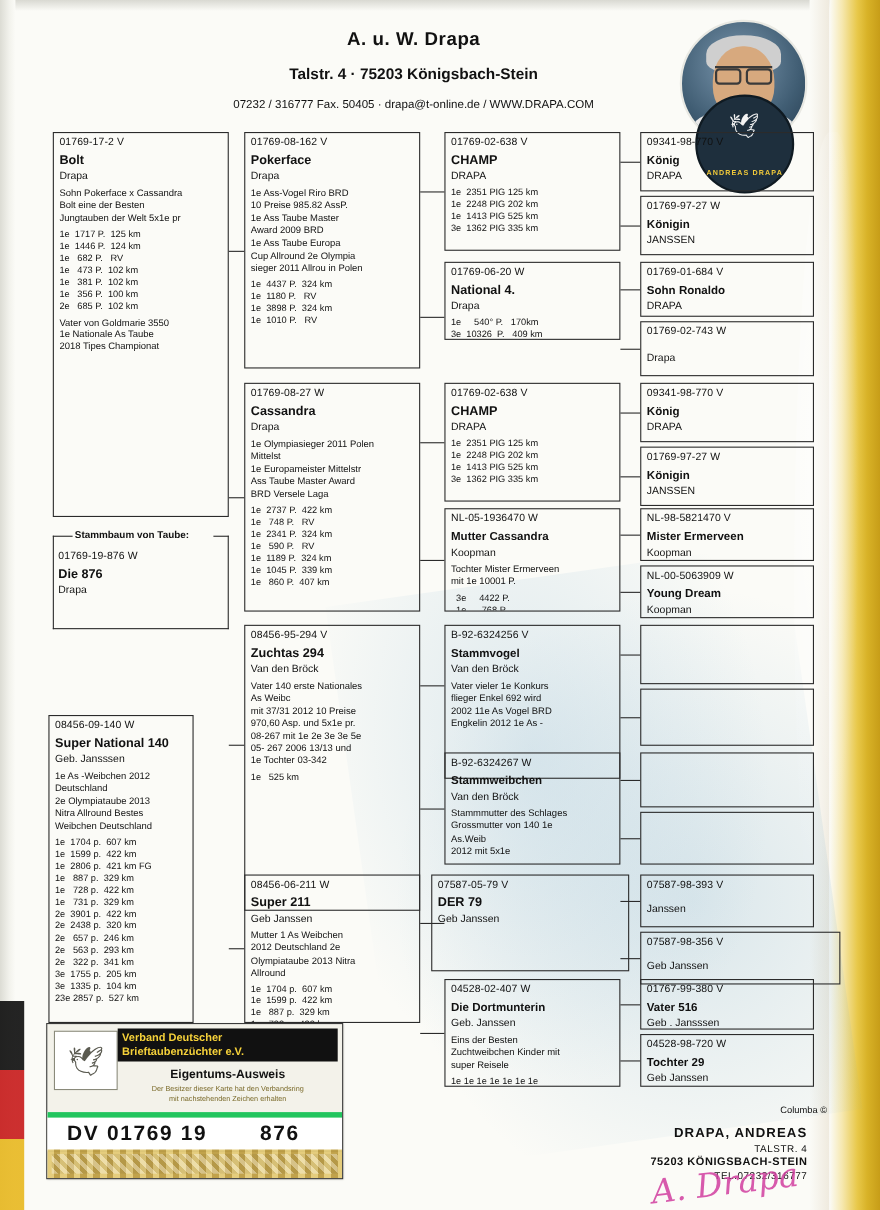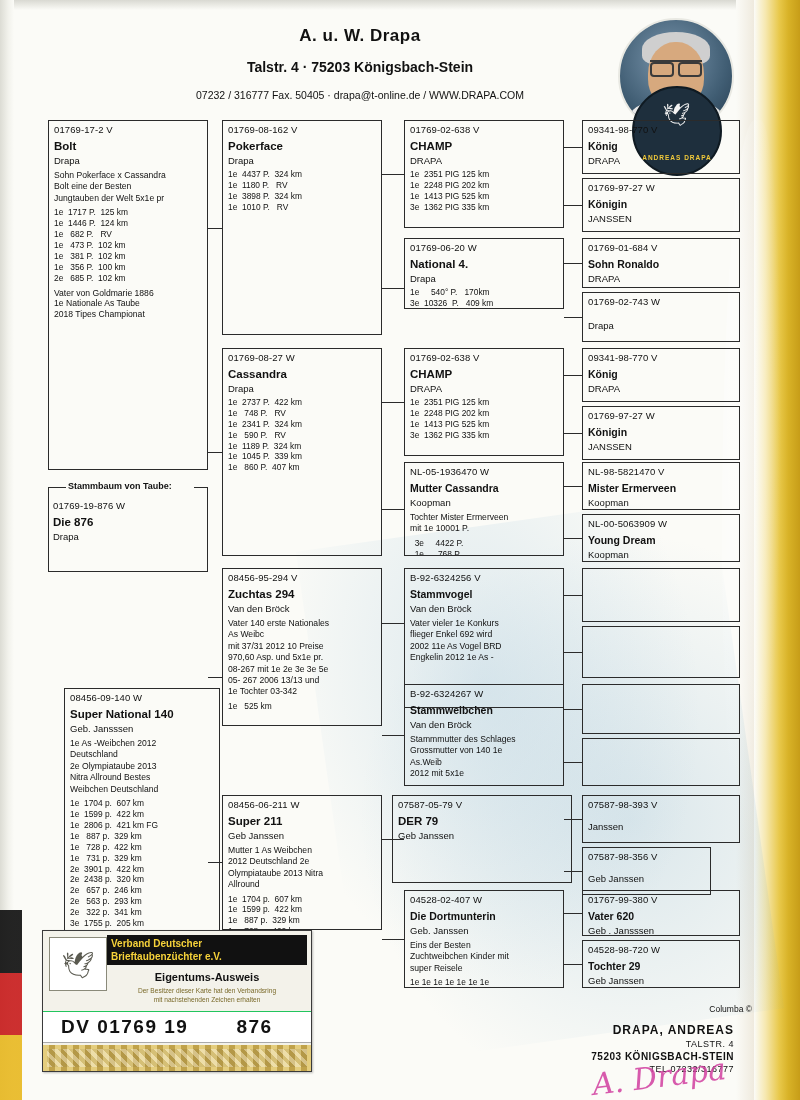--- a/index.html
+++ b/index.html
@@ -42,21 +42,21 @@
     transform:rotate(-8deg);
     pointer-events:none;
   }
   .flag-strip{
     position:absolute;left:0;bottom:0;width:22px;height:190px;
     background:linear-gradient(180deg,#111 0%,#111 33%, #c81e1e 33%, #c81e1e 66%, #e8b923 66%, #e8b923 100%);
     opacity:.92;
   }
   
   .header{
-    position:absolute;left:0;top:26px;width:720px;text-align:center;
+    position:absolute;left:16px;top:26px;width:720px;text-align:center;
   }
   .h-name{font-size:17px;font-weight:bold;letter-spacing:.5px;}
   .h-addr{font-size:14px;font-weight:bold;margin-top:13px;}
   .h-contact{font-size:10.5px;font-weight:normal;margin-top:14px;}
 
   
   .photo-badge{
     position:absolute;right:48px;top:14px;width:150px;height:150px;
   }
   .photo-circle{
@@ -156,21 +156,21 @@
     position:absolute;left:64px;top:40px;width:200px;text-align:center;
     font-size:11px;font-weight:bold;color:#111;
   }
   .card-sub{
     position:absolute;left:60px;top:56px;width:208px;text-align:center;
     font-size:6.6px;color:#7a6a2a;line-height:1.35;
   }
   .card-number{
     position:absolute;left:0;top:80px;width:268px;
     background:#fff;
-    border-top:1px solid #22c55e;border-bottom:1px solid #aaa;
+    border-top:5px solid #22c55e;border-bottom:1px solid #aaa;
     font-size:19px;font-weight:bold;letter-spacing:1.5px;
     padding:4px 0 4px 18px;box-sizing:border-box;
   }
   .card-number .num2{margin-left:48px;}
   .card-pattern{
     position:absolute;left:0;bottom:0;width:268px;height:26px;
     background:
       repeating-linear-gradient(90deg,#e2c76a 0 6px,#b8952f 6px 12px);
     opacity:.85;
   }
@@ -240,38 +240,38 @@
   <div class="notes">Sohn Pokerface x Cassandra
 Bolt eine der Besten
 Jungtauben der Welt 5x1e pr</div>
   <div class="results">1e  1717 P.  125 km
 1e  1446 P.  124 km
 1e   682 P.   RV
 1e   473 P.  102 km
 1e   381 P.  102 km
 1e   356 P.  100 km
 2e   685 P.  102 km</div>
-  <div class="notes tight">Vater von Goldmarie 1886
+  <div class="notes tight">Vater von Goldmarie 3550
 1e Nationale As Taube
 2018 Tipes Championat</div>
 </div>
 
 <div class="stamm-line" style="left:48px;top:487px;width:18px;"></div>
 <div class="stamm-label" style="left:68px;top:481px;">Stammbaum von Taube:</div>
 <div class="stamm-line" style="left:194px;top:487px;width:14px;"></div>
 <div class="conn vline" style="left:48px;top:487px;height:85px;"></div>
 <div class="conn vline" style="left:207px;top:487px;height:85px;"></div>
 <div class="conn hline" style="left:48px;top:571px;width:160px;"></div>
 <div style="position:absolute;left:53px;top:500px;width:150px;">
   <div class="ring">01769-19-876 W</div>
   <div class="pname">Die  876</div>
   <div class="breeder">Drapa</div>
 </div>
 
-<div class="box" style="left:64px;top:650px;width:156px;height:280px;margin-top:38px;">
+<div class="box" style="left:44px;top:650px;width:132px;height:280px;">
   <div class="ring">08456-09-140 W</div>
   <div class="pname">Super National 140</div>
   <div class="breeder">Geb. Jansssen</div>
   <div class="notes">1e As -Weibchen  2012
 Deutschland
 2e Olympiataube  2013
 Nitra Allround Bestes
 Weibchen Deutschland</div>
   <div class="results">1e  1704 p.  607 km
 1e  1599 p.  422 km
@@ -286,40 +286,52 @@
 2e   322 p.  341 km
 3e  1755 p.  205 km
 3e  1335 p.  104 km
 23e 2857 p.  527 km</div>
 </div>
 
 <div class="box" style="left:222px;top:120px;width:160px;height:215px;">
   <div class="ring">01769-08-162 V</div>
   <div class="pname">Pokerface</div>
   <div class="breeder">Drapa</div>
+  <div class="notes">1e Ass-Vogel Riro BRD
+10 Preise 985.82 AssP.
+1e Ass Taube Master
+Award 2009 BRD
+1e Ass Taube Europa
+Cup Allround 2e Olympia
+sieger 2011 Allrou in Polen</div>
   <div class="results">1e  4437 P.  324 km
 1e  1180 P.   RV
 1e  3898 P.  324 km
 1e  1010 P.   RV</div>
 </div>
 
 <div class="box" style="left:222px;top:348px;width:160px;height:208px;">
   <div class="ring">01769-08-27 W</div>
   <div class="pname">Cassandra</div>
   <div class="breeder">Drapa</div>
+  <div class="notes">1e Olympiasieger 2011 Polen
+Mittelst
+1e Europameister Mittelstr
+Ass Taube Master Award
+BRD Versele Laga</div>
   <div class="results">1e  2737 P.  422 km
 1e   748 P.   RV
 1e  2341 P.  324 km
 1e   590 P.   RV
 1e  1189 P.  324 km
 1e  1045 P.  339 km
 1e   860 P.  407 km</div>
 </div>
 
-<div class="box" style="left:222px;top:568px;width:160px;height:158px;">
+<div class="box" style="left:222px;top:568px;width:160px;height:260px;">
   <div class="ring">08456-95-294 V</div>
   <div class="pname">Zuchtas 294</div>
   <div class="breeder">Van den Bröck</div>
   <div class="notes">Vater 140 erste Nationales
 As Weibc
 mit  37/31 2012 10 Preise
 970,60 Asp. und 5x1e pr.
 08-267 mit 1e 2e 3e 3e 5e
 05- 267  2006  13/13 und
 1e Tochter  03-342</div>
@@ -467,28 +479,28 @@
 <div class="box" style="left:582px;top:738px;width:158px;height:48px;">
   <div class="ring"></div>
   <div class="pname small"></div>
   <div class="breeder"></div>
 </div>
 <div class="box" style="left:582px;top:795px;width:158px;height:48px;">
   <div class="ring">07587-98-393 V</div>
   <div class="pname small"></div>
   <div class="breeder" style="margin-top:10px;">Janssen</div>
 </div>
-<div class="box" style="left:582px;top:847px;width:129px;height:48px;">
+<div class="box" style="left:582px;top:847px;width:182px;height:48px;">
   <div class="ring">07587-98-356 V</div>
   <div class="pname small"></div>
   <div class="breeder" style="margin-top:10px;">Geb Janssen</div>
 </div>
 <div class="box" style="left:582px;top:890px;width:158px;height:46px;">
   <div class="ring">01767-99-380 V</div>
-  <div class="pname small">Vater 620</div>
+  <div class="pname small">Vater 516</div>
   <div class="breeder">Geb . Jansssen</div>
 </div>
 <div class="box" style="left:582px;top:940px;width:158px;height:48px;">
   <div class="ring">04528-98-720 W</div>
   <div class="pname small">Tochter 29</div>
   <div class="breeder">Geb Janssen</div>
 </div>
 
 <div class="conn hline" style="left:208px;top:228px;width:14px;"></div>
 <div class="conn hline" style="left:208px;top:452px;width:14px;"></div>

